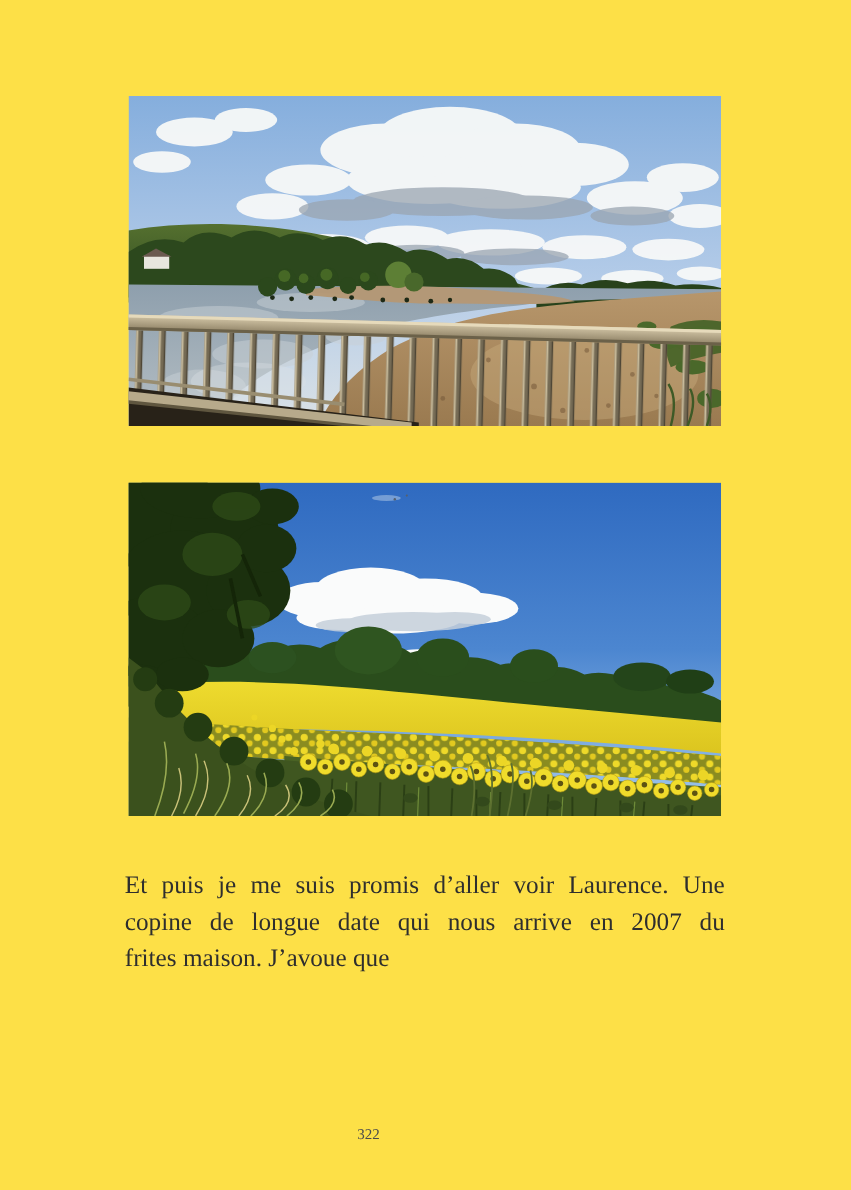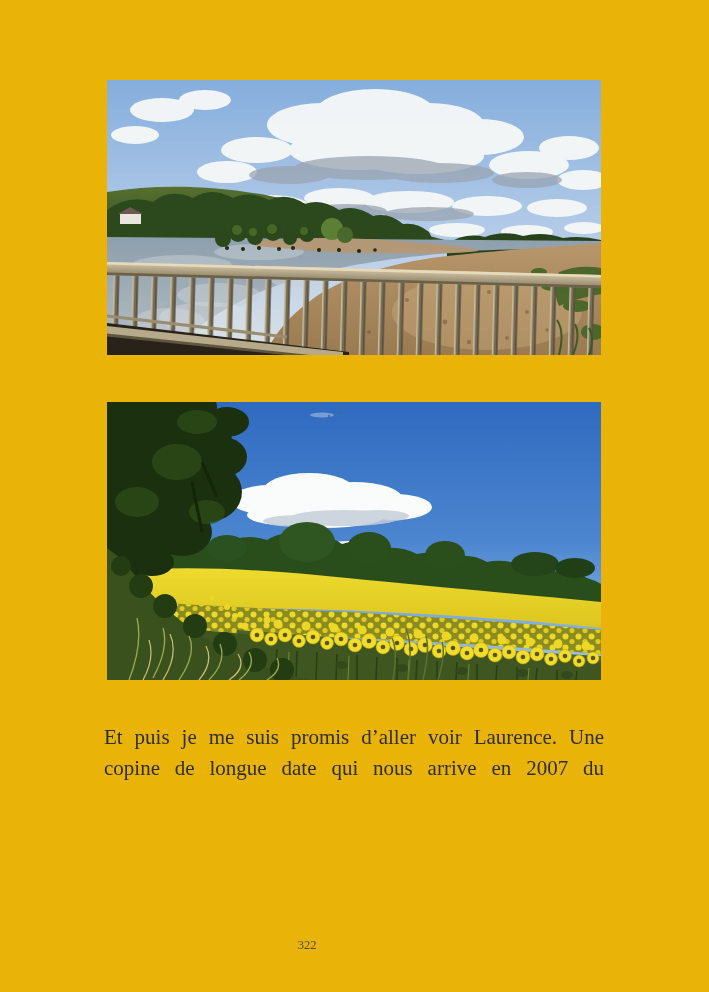--- a/index.html
+++ b/index.html
@@ -1,19 +1,19 @@
 <!DOCTYPE html>
 <html><head>
 <meta charset="utf-8">
 <style>
   html,body{margin:0;padding:0;background:#ffffff;}
   .page{
     position:relative;
     width:709px;height:992px;
-    background:#eab308;
+    background:#fde047;
     font-family:"Liberation Serif", serif;
     overflow:hidden;
   }
   figure.photo{
     position:absolute;left:107px;width:494px;margin:0;padding:0;
     overflow:hidden;
   }
   .photo-river{top:80px;height:275px;}
   .photo-sunflowers{top:402px;height:278px;}
   figure.photo svg{display:block;width:100%;height:100%;}
@@ -422,17 +422,18 @@
           <path d="M301,278 Q306,242 299,227"></path>
           <path d="M316,278 Q323,247 319,234"></path>
           <path d="M331,278 Q339,252 335,240"></path>
       </g>
     </svg>
   </figure>
 
   <div class="paragraph">
     <div class="pline">Et puis je me suis promis d’aller voir Laurence. Une</div>
     <div class="pline">copine de longue date qui nous arrive en 2007 du</div>
+    <div class="pline last">frites maison. J’avoue que</div>
   </div>
 
   <div class="page-number">322</div>
 
 </div>
 
 </body></html>

